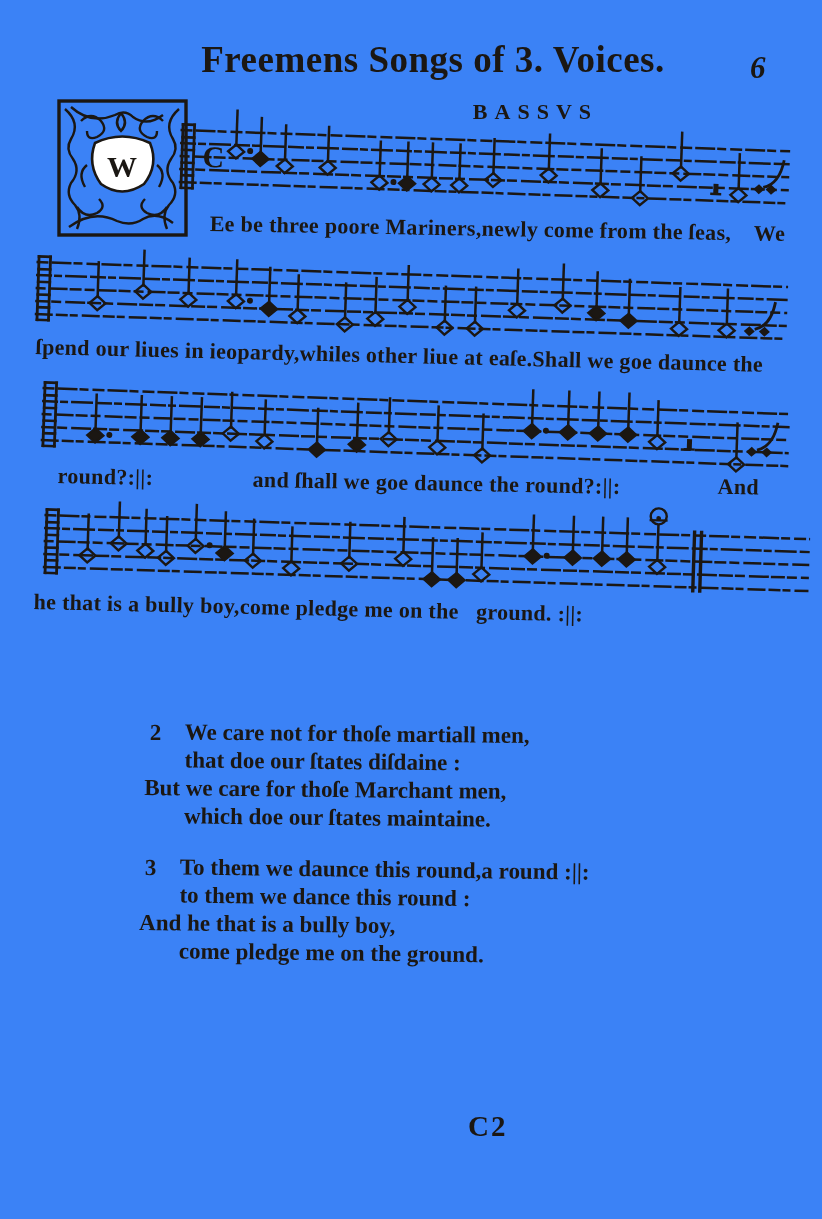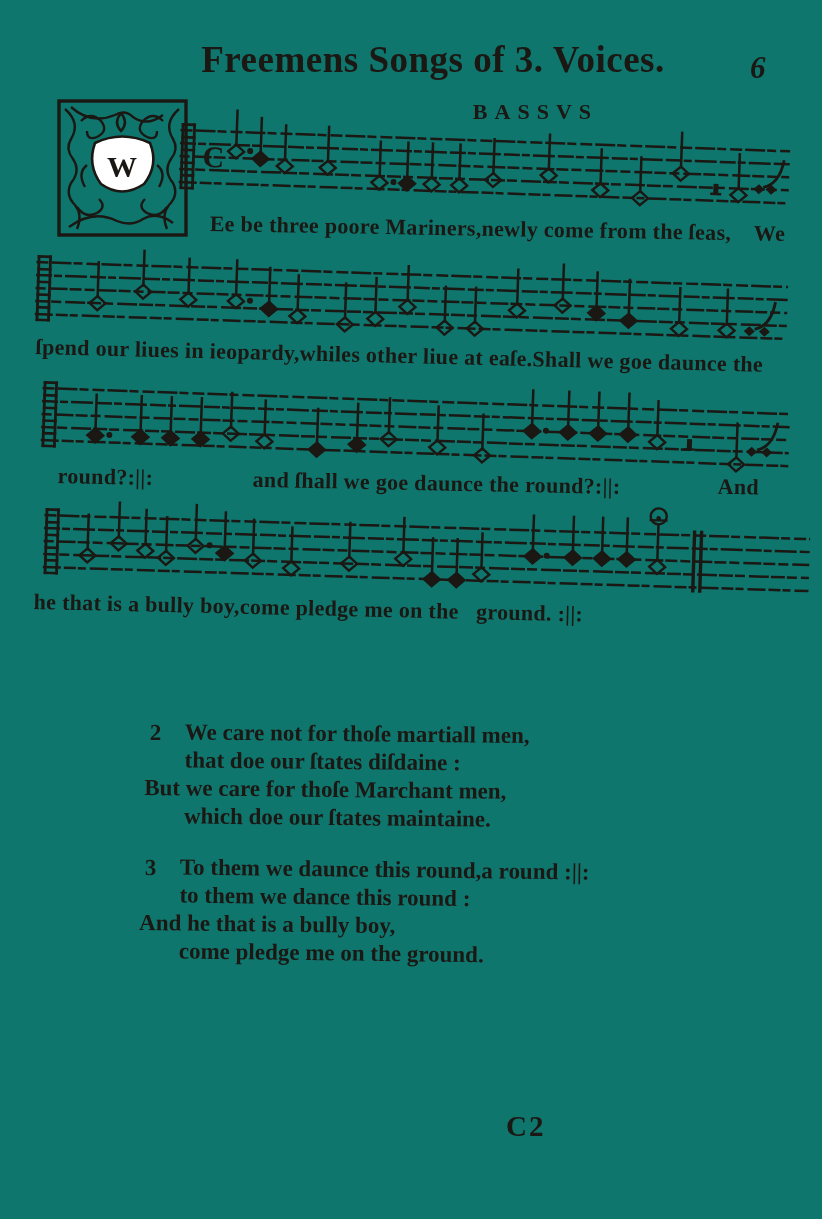--- a/index.html
+++ b/index.html
@@ -1,18 +1,18 @@
 <!DOCTYPE html>
 <html><head>
 <meta charset="utf-8">
 <style>
   html,body{margin:0;padding:0;background:#e8e8e8;}
   .page{
     position:relative;width:822px;height:1219px;margin:0 auto;
-    background:#0f766e;overflow:hidden;
+    background:#3b82f6;overflow:hidden;
     font-family:"Liberation Serif","DejaVu Serif",serif;
     color:#1b1713;
   }
   .title{
     position:absolute;left:178px;top:38px;width:510px;text-align:center;
     font-size:37px;font-weight:600;letter-spacing:0.5px;white-space:nowrap;
   }
   .pagenum{
     position:absolute;left:750px;top:50px;font-size:31px;font-style:italic;font-weight:600;
   }
@@ -38,21 +38,20 @@
     position:absolute;font-size:23px;font-weight:600;line-height:28px;
     transform-origin:left top;white-space:nowrap;
   }
   #verse-2{left:145px;top:718px;transform:rotate(0.6deg);}
   #verse-3{left:140px;top:853px;transform:rotate(0.7deg);}
   .vnum{position:absolute;left:5px;top:1px;font-weight:700;}
   .vline.ind{margin-left:40px;}
   .signature{
     position:absolute;left:468px;top:1110px;font-size:29px;font-weight:700;
     letter-spacing:2px;
-    margin-left:38px;
   }
   svg{display:block;}
 </style>
 </head>
 <body>
 
 <div class="page">
 
   <div class="title">Freemens Songs of 3. Voices.</div>
   <div class="pagenum">6</div>

